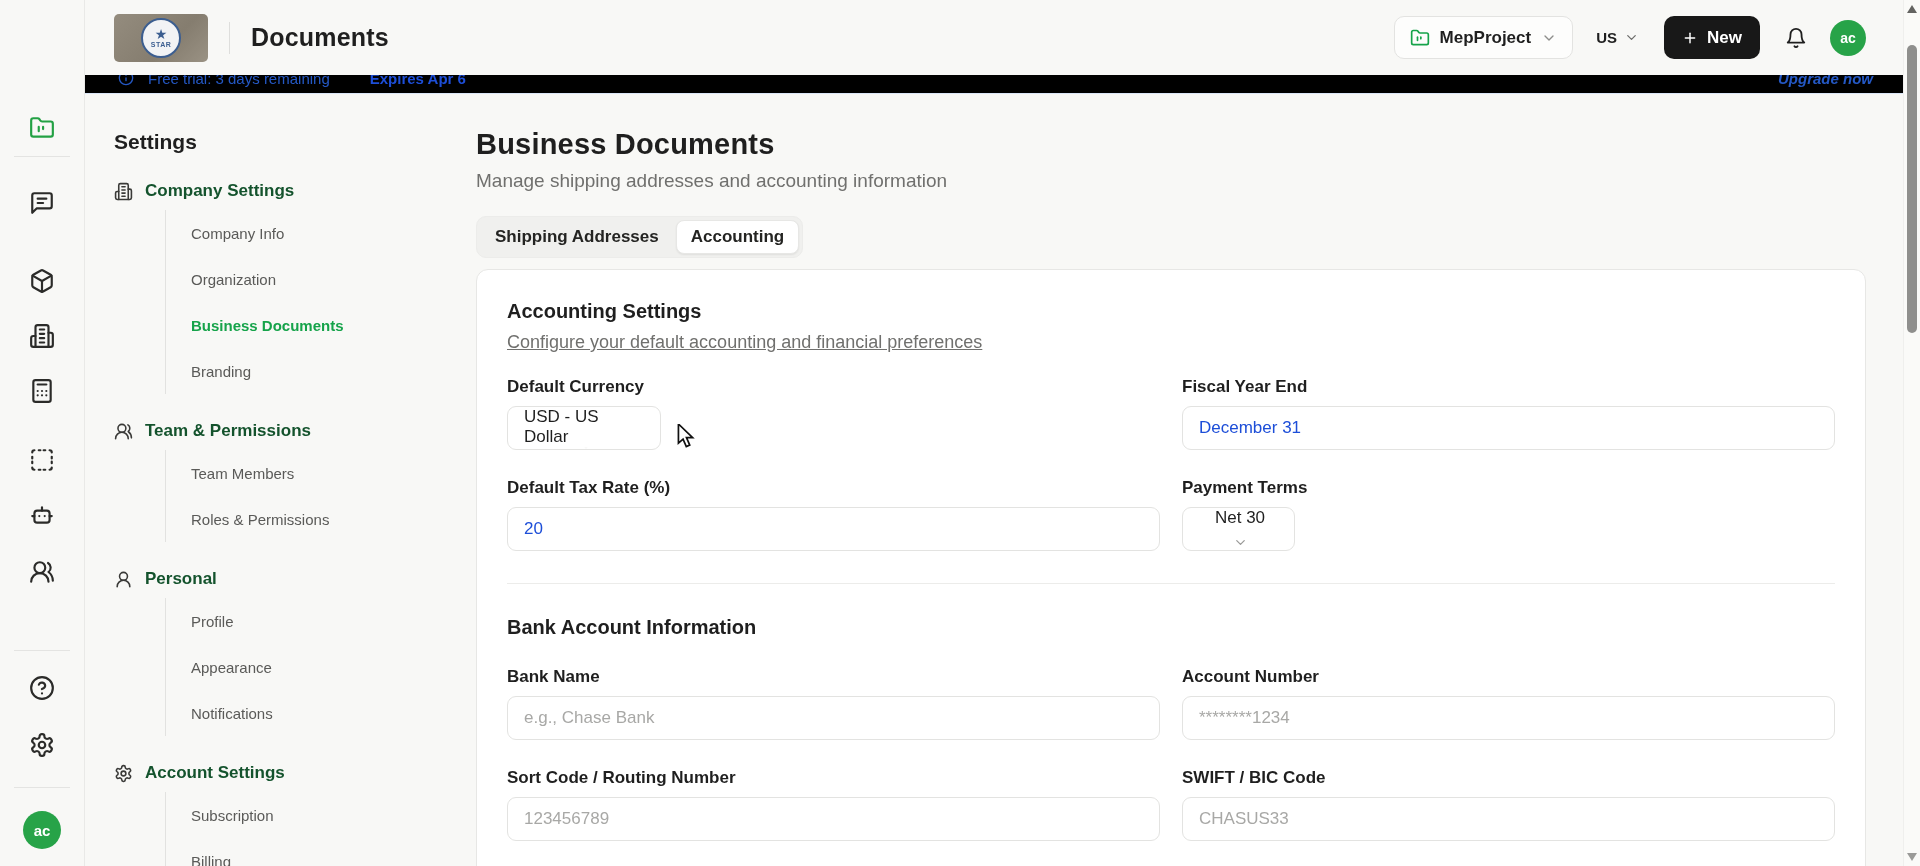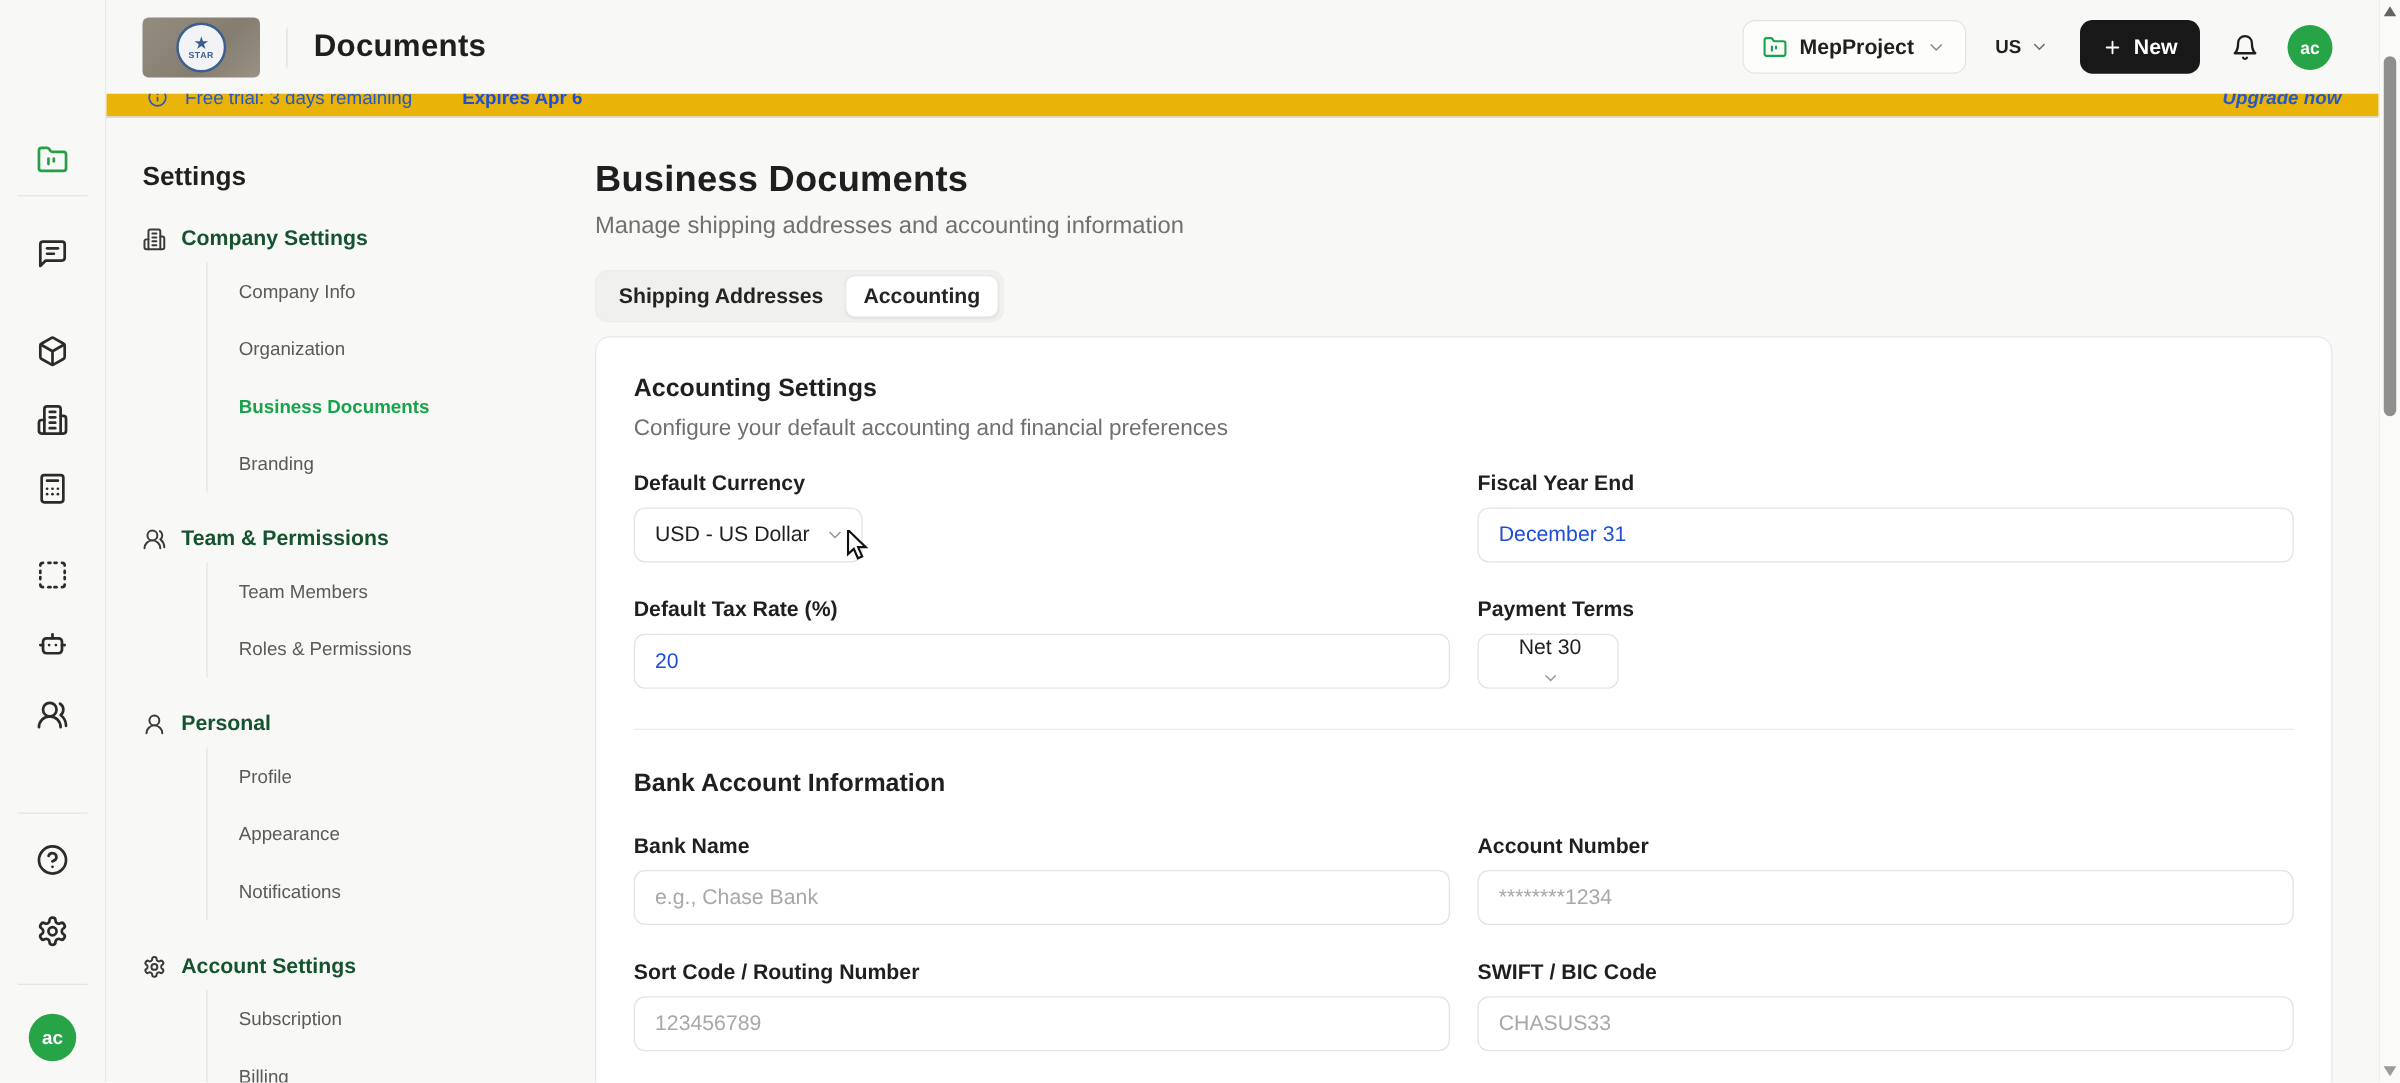--- a/index.html
+++ b/index.html
@@ -62,21 +62,21 @@
   .bell { margin-left:25px; color:#1f1f1f; cursor:pointer; }
   .avatar {
     width:36px; height:36px; border-radius:50%; background:#27a348; margin-left:23px;
     color:#fff; font-size:14px; font-weight:bold;
     display:flex; align-items:center; justify-content:center; cursor:pointer;
   }
 
   
   .banner {
     position:absolute; left:85px; right:17px; top:75px; height:19px;
-    background:#eab308; border-bottom:1px solid #dbe6f7; overflow:hidden; z-index:6;
+    background:#000000; border-bottom:1px solid #dbe6f7; overflow:hidden; z-index:6;
   }
   .banner-inner {
     position:absolute; top:-14px; left:0; right:0; height:34px;
     display:flex; align-items:center; gap:14px; padding:0 30px 0 33px;
     color:#2458c5; font-size:15px;
   }
   .banner-inner .info-ic { color:#2458c5; flex:0 0 auto; }
   .banner .exp { margin-left:26px; font-weight:600; color:#1d4ed8; }
   .banner .up { margin-left:auto; font-weight:bold; color:#2458c5; cursor:pointer;font-style:italic; }
 
@@ -98,35 +98,35 @@
     margin-top:24px; display:inline-flex; gap:2px;
     background:#f0f0ee; border:1px solid #ececea; border-radius:10px; padding:3px;
   }
   .tab { padding:7px 15px; font-size:17px; font-weight:600; border-radius:8px; cursor:pointer; color:#242422; }
   .tab.active { background:#fff; border:1px solid #e7e7e5; box-shadow:0 1px 2px rgba(0,0,0,.07); padding:6px 14px; }
   .card {
     margin-top:11px; background:#fff; border:1px solid #e7e7e5; border-radius:12px;
     padding:30px; height:640px;
   }
   .sec-h { font-size:20px; font-weight:bold; }
-  .sec-d { margin-top:9px; font-size:18px; color:#70706e; }
+  .sec-d { margin-top:9px; font-size:18px; color:#70706e;text-decoration:underline; }
   .fgrid { display:grid; grid-template-columns:1fr 1fr; column-gap:22px; }
   .flabel { margin-top:28px; font-size:17px; font-weight:600; }
   .fgrid.first .flabel { margin-top:24px; }
   .tinput {
     margin-top:9px; width:100%; height:44px; border:1px solid #e3e3e1; border-radius:9px;
     background:#fff; padding:0 16px; font-family:inherit; font-size:17px; color:#1d4ed8; outline:none;
   }
   .tinput::placeholder { color:#a8a8a6; }
   .selbox {
     margin-top:9px; height:44px; border:1px solid #e3e3e1; border-radius:9px; background:#fff;
     display:flex; align-items:center; justify-content:space-between; padding:0 13px 0 16px;
     font-size:17px; cursor:pointer;
   }
-  .selbox.w-currency { width:183px; }
+  .selbox.w-currency { width:154px;flex-direction:column; }
   .selbox.w-terms { width:113px;flex-direction:column; }
   .divider { margin:32px 0 0; border-top:1px solid #ececea; }
   .bank-h { margin-top:32px; }
 
   
   .sb-track { position:absolute; right:0; top:0; width:17px; height:866px; background:#fafaf8; border-left:1px solid #efefed; z-index:60; }
   .sb-up { position:absolute; top:5px; left:3px; width:0; height:0; border-left:5px solid transparent; border-right:5px solid transparent; border-bottom:8px solid #636361; }
   .sb-down { position:absolute; bottom:5px; left:3px; width:0; height:0; border-left:5px solid transparent; border-right:5px solid transparent; border-top:8px solid #9a9a98; }
   .sb-thumb { position:absolute; top:45px; left:3px; width:10px; height:288px; background:#8f8f8d; border-radius:5px; cursor:pointer; }
 

